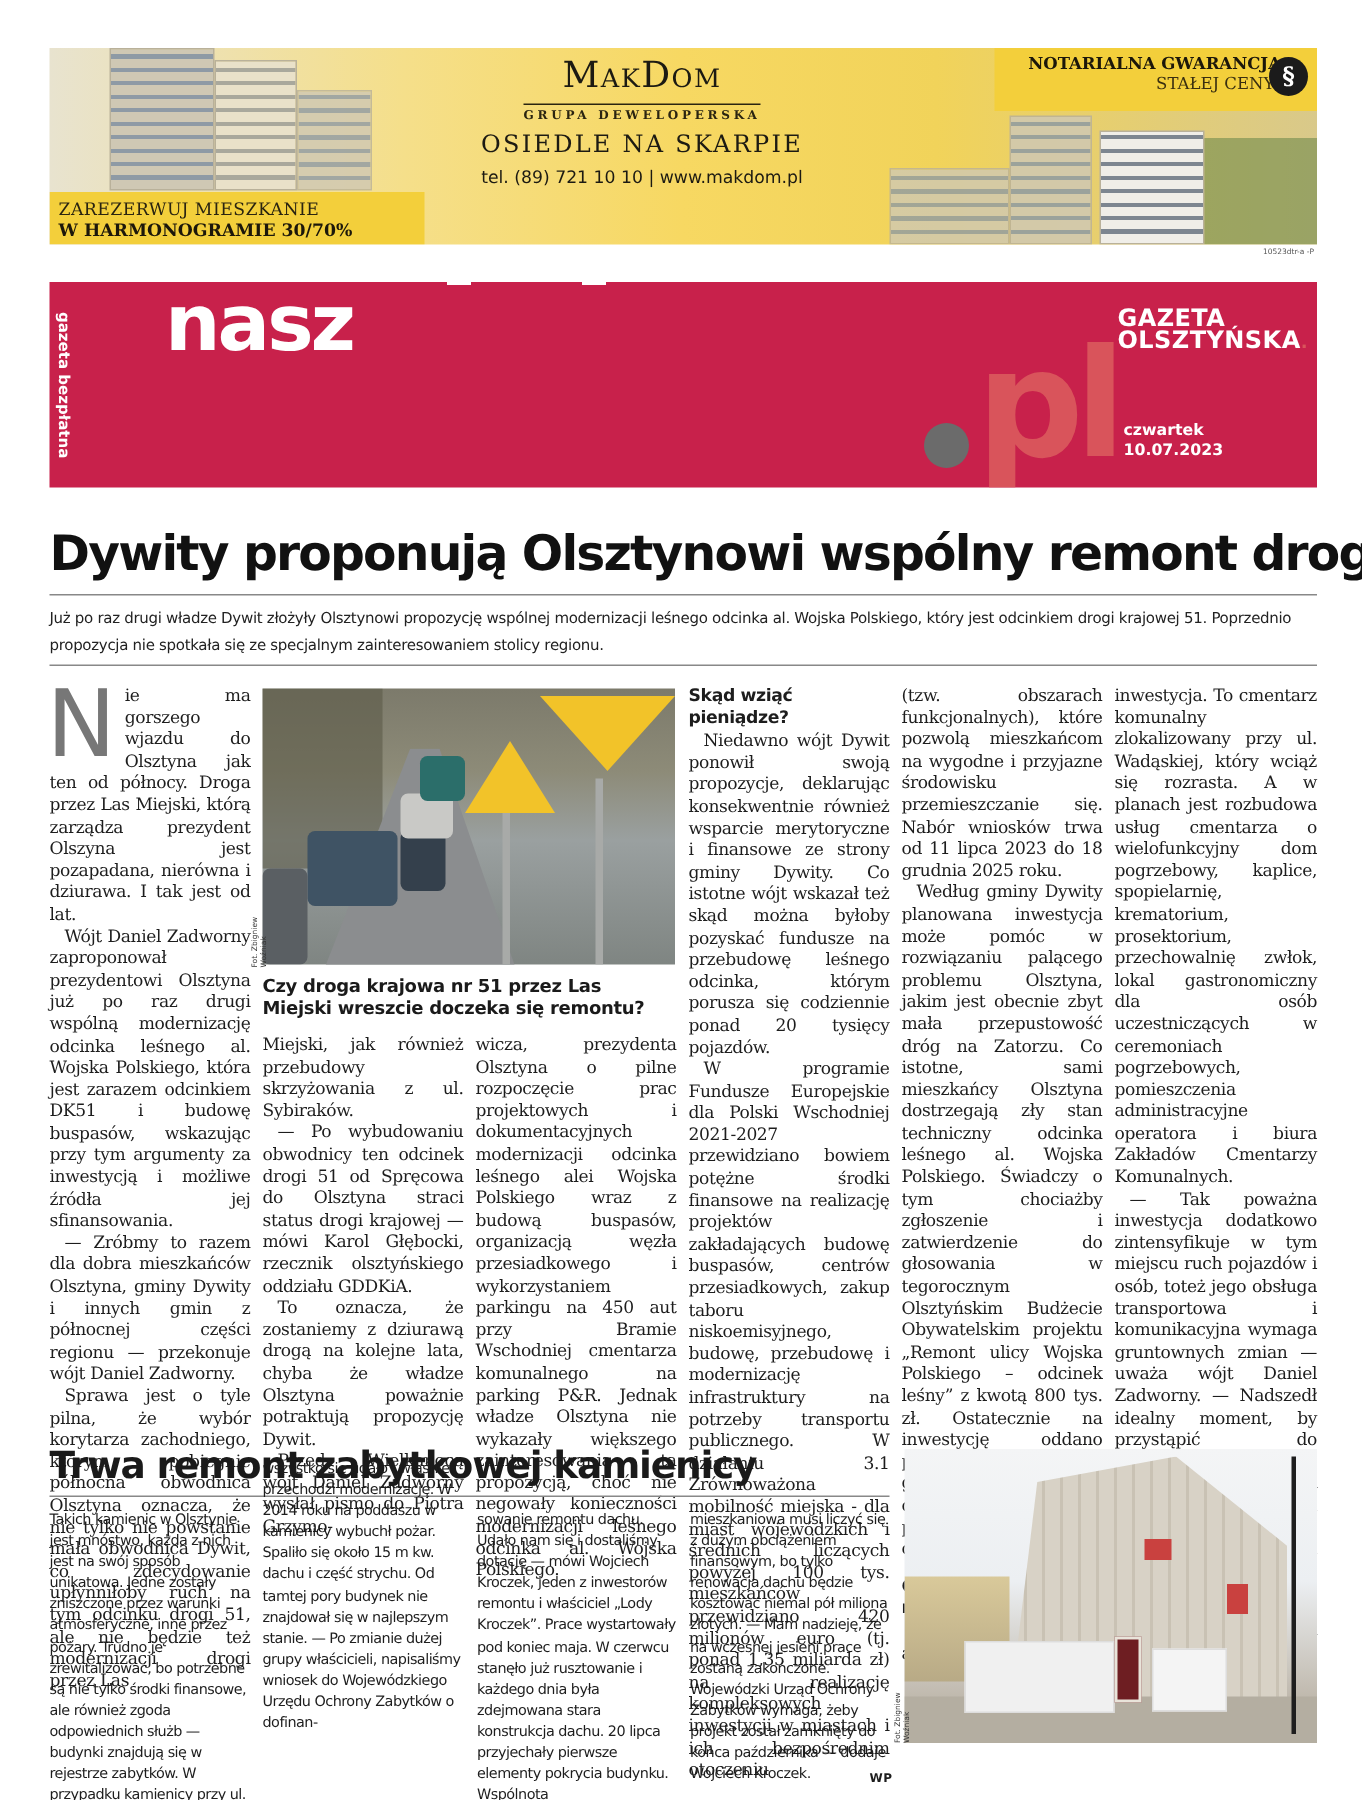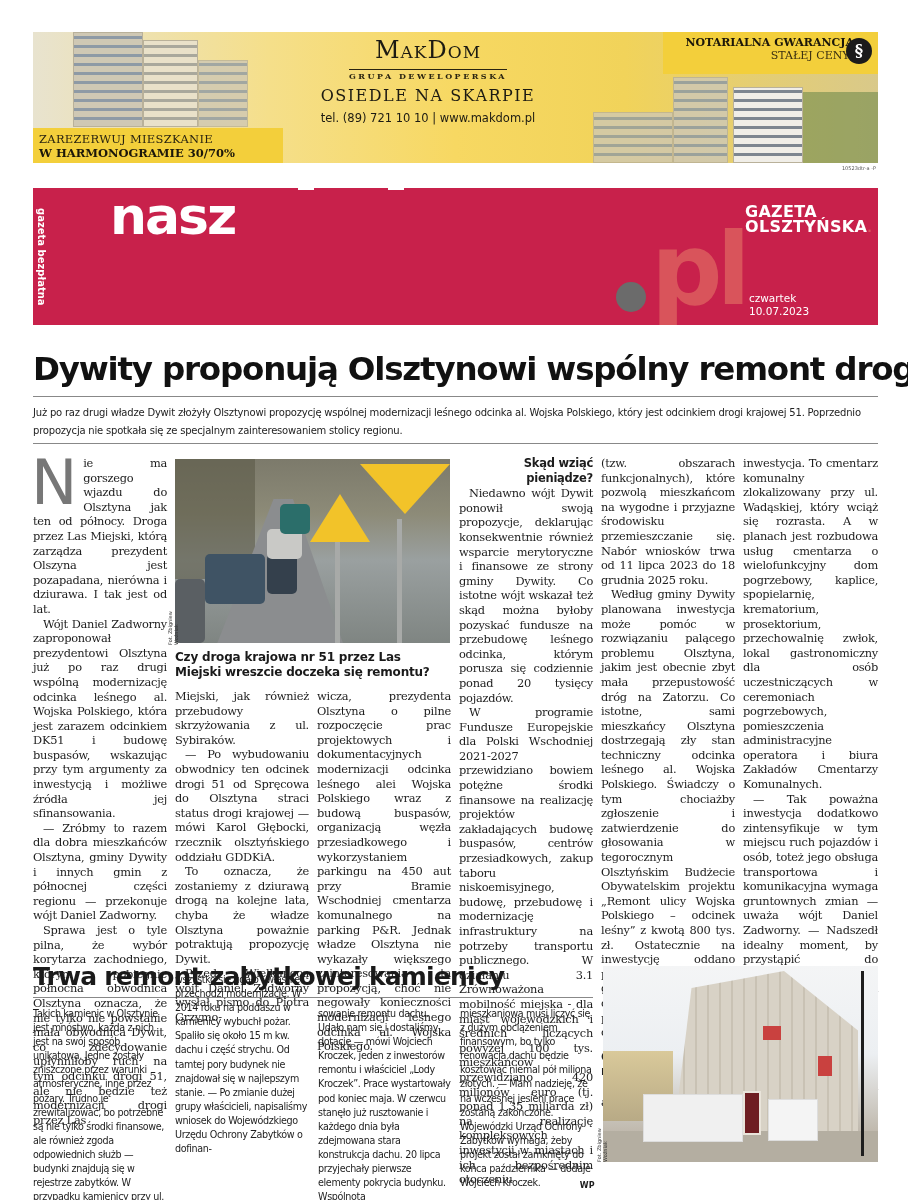--- a/index.html
+++ b/index.html
@@ -37,32 +37,32 @@
   .mast { position: absolute; left: 33px; top: 188px; width: 845px; height: 137px; background: #c8214b; overflow: visible; }
   .mast .free { position: absolute; left: 3px; top: 20px; writing-mode: vertical-rl; font-family: "DejaVu Sans", sans-serif; font-size: 10px; font-weight: bold; color: #ffffff; }
   .mast .nasz { position: absolute; left: 77px; top: 2px; font-family: "DejaVu Sans", sans-serif; font-weight: bold; font-size: 52px; color: #fff; letter-spacing: -2px; line-height: 52px; }
   .mast .olsz { position: absolute; left: 40px; top: 28px; font-family: "DejaVu Sans", sans-serif; font-weight: bold; font-size: 100px; color: #fff; letter-spacing: -6px; line-height: 108px; }
   .mast .pl { position: absolute; left: 618px; top: 28px; font-family: "DejaVu Sans", sans-serif; font-weight: bold; font-size: 100px; color: #d9545b; letter-spacing: -6px; line-height: 108px; }
   .mast .dot { position: absolute; left: 583px; top: 94px; width: 30px; height: 30px; border-radius: 50%; background: #6b6b6b; }
   .mast .upbar1 { position: absolute; left: 265px; top: -10px; width: 16px; height: 12px; background: #fff; }
   .mast .upbar2 { position: absolute; left: 355px; top: -10px; width: 16px; height: 12px; background: #fff; }
   .mast .go { position: absolute; left: 712px; top: 16px; font-family: "DejaVu Sans", sans-serif; font-weight: bold; font-size: 16px; line-height: 15px; color: #fff; letter-spacing: .3px; }
   .mast .go .reg { color: #d9545b; font-size: 12px; }
-  .mast .day { position: absolute; left: 716px; top: 104px; font-family: "DejaVu Sans", sans-serif; font-size: 10.5px; color: #fff; line-height: 13px; }
+  .mast .day { position: absolute; left: 716px; top: 93px; font-family: "DejaVu Sans", sans-serif; font-size: 10.5px; color: #fff; line-height: 13px; font-weight: bold; }
 
   
   .headline { position: absolute; left: 33px; top: 350px; width: 845px; font-family: "DejaVu Sans", sans-serif; font-weight: bold; font-size: 32.5px; letter-spacing: -1.2px; color: #111; white-space: nowrap; }
   .rule { position: absolute; left: 33px; width: 845px; height: 1px; background: #888; }
   .lead { position: absolute; left: 33px; top: 404px; width: 845px; font-family: "DejaVu Sans", sans-serif; font-size: 10px; line-height: 18px; color: #222; letter-spacing: -.2px; }
 
   .col { position: absolute; font-size: 11.4px; line-height: 14.6px; text-align: justify; color: #1d1d1d; letter-spacing: -.25px; }
   .col p { text-indent: 10px; }
   .col p.noind { text-indent: 0; }
   .dropcap { float: left; font-size: 62px; line-height: 50px; color: #777; font-weight: normal; margin: 2px 6px 0 -2px; font-family: "DejaVu Sans", sans-serif; }
-  .subhead { font-family: "DejaVu Sans", sans-serif; font-weight: bold; font-size: 11.5px; text-align: right; text-indent: 0 !important; margin: 0 0 1px 0; }
+  .subhead { font-family: "DejaVu Sans", sans-serif; font-weight: bold; font-size: 11.5px; text-align: left; text-indent: 0 !important; margin: 0 0 1px 0; }
   .subhead.left { text-align: left; margin-top: 10px; }
   .byline { font-family: "DejaVu Sans", sans-serif; font-weight: bold; font-size: 8.5px; letter-spacing: .3px; float: right; margin-top: 3px; }
 
   .photo1 { position: absolute; left: 175px; top: 459px; width: 275px; height: 184px; overflow: hidden;
             background: linear-gradient(180deg, #7c7a6b 0%, #8d8b78 30%, #9aa0a0 55%, #7f8582 100%); }
   .photo1 .road { position: absolute; left: 40px; top: 40px; width: 130px; height: 150px; background: #8b8d8f; clip-path: polygon(45% 0, 60% 0, 100% 100%, 0 100%); }
   .photo1 .trees { position: absolute; left: 0; top: 0; width: 80px; height: 120px; background: #5b5a47; opacity: .6; }
   .photo1 .car { position: absolute; border-radius: 5px; }
   .photo1 .sign { position: absolute; width: 0; height: 0; border-left: 30px solid transparent; border-right: 30px solid transparent; border-bottom: 48px solid #f2c329; }
   .photo1 .pole { position: absolute; width: 5px; background: #a8aaa8; }

